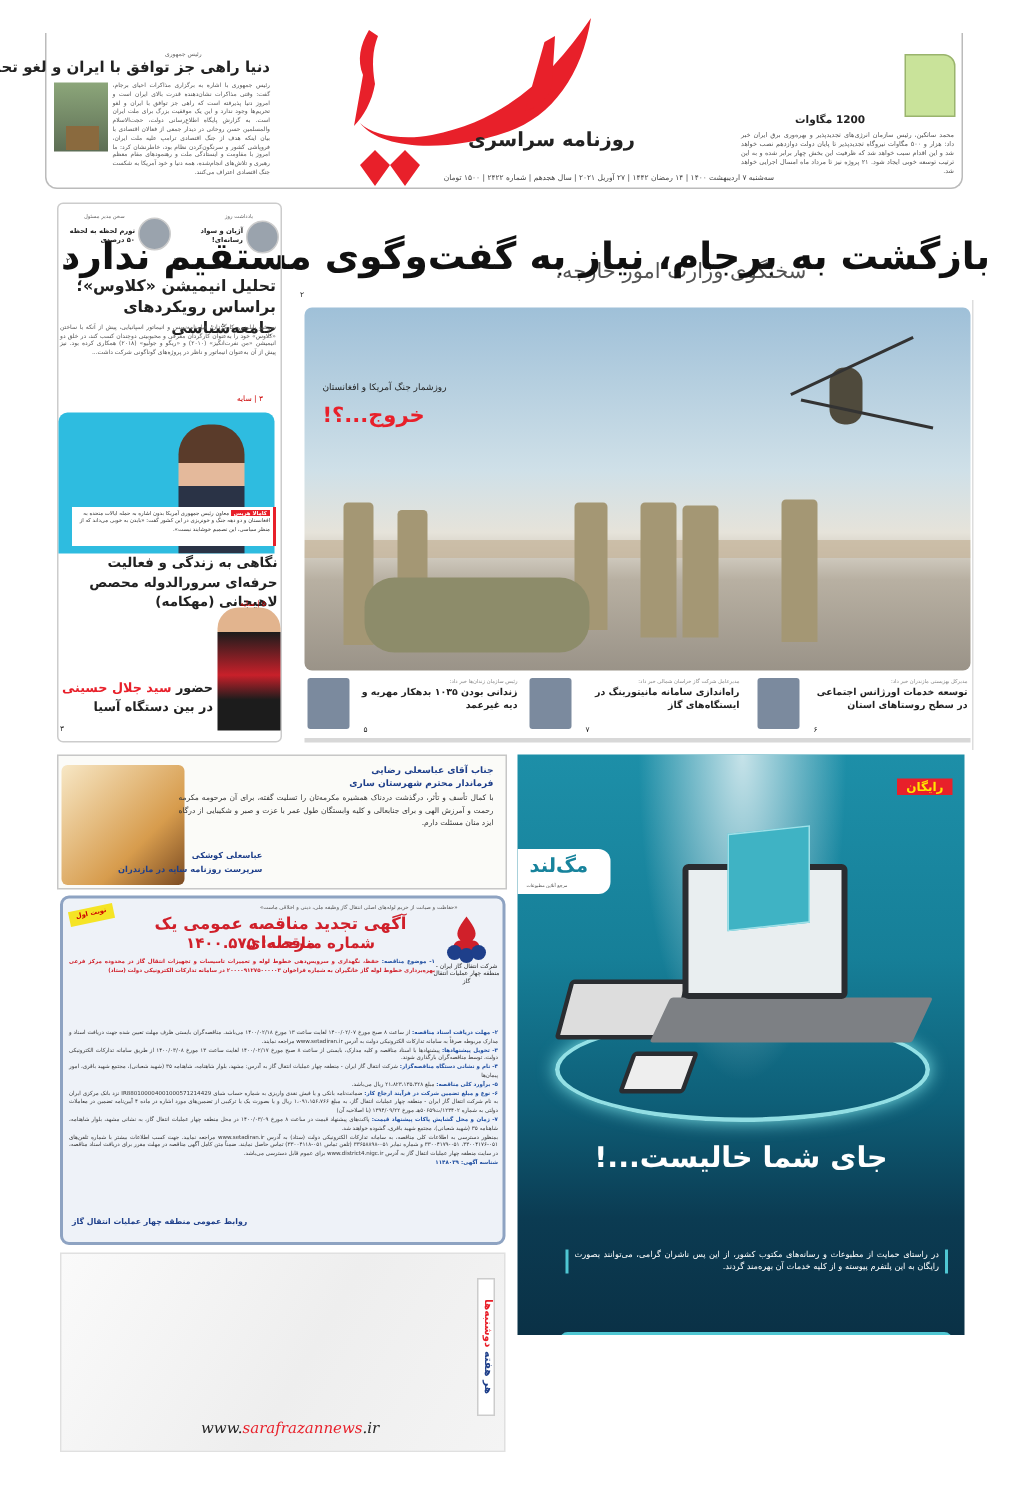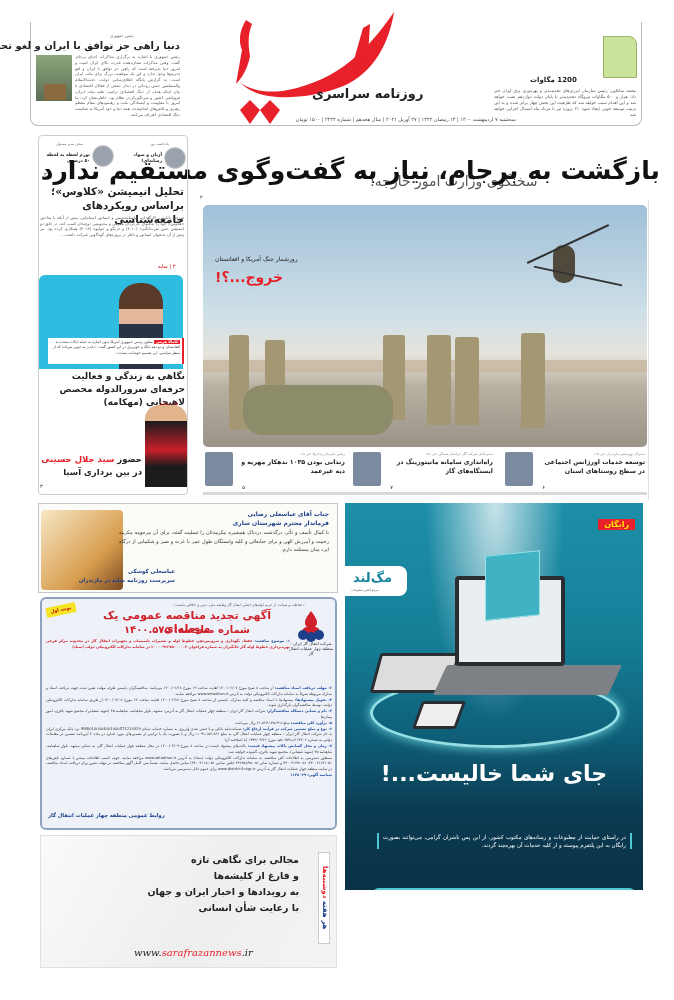--- a/index.html
+++ b/index.html
@@ -104,21 +104,21 @@
   .mag-free { position:absolute; right:8px; top:16px; background:#e8202a; color:#ffe600; font-size:8px; font-weight:bold; padding:1px 6px; }
   .mag-logo { position:absolute; left:0; top:63px; width:62px; height:30px; background:#fff; border-radius:0 8px 8px 0; }
   .mag-logo-text { position:absolute; left:8px; top:4px; font-size:13px; font-weight:bold; color:#17839c; direction:rtl; }
   .mag-logo-sub { position:absolute; left:6px; top:22px; font-size:3px; color:#555; }
   .laptop-screen { position:absolute; left:110px; top:73px; width:110px; height:90px; background:#e9eef0; border:4px solid #2a2d31; border-radius:4px; }
   .laptop-base { position:absolute; left:95px; top:162px; width:175px; height:30px; background:#7d8084; transform:skewX(-25deg); border-radius:2px; }
   .tablet { position:absolute; left:30px; top:150px; width:80px; height:40px; background:#ddd; border:3px solid #2a2d31; border-radius:3px; transform:skewX(-15deg); }
   .phone { position:absolute; left:72px; top:198px; width:44px; height:28px; background:#eee; border:3px solid #2a2d31; border-radius:3px; transform:skewX(-20deg); }
   .book { position:absolute; left:140px; top:50px; width:55px; height:65px; background:#3fb3c4; border:1px solid #9fe0e8; transform:skewY(-6deg); }
   .ring { position:absolute; left:25px; top:175px; width:250px; height:70px; border:3px solid rgba(180,255,255,.8); border-radius:50%; box-shadow:0 0 12px rgba(150,255,255,.8); }
-  .mag-headline { position:absolute; left:0; top:258px; width:100%; text-align:center; font-size:22px; font-weight:bold; color:#fff; }
+  .mag-headline { position:absolute; left:0; top:258px; width:100%; text-align:center; font-size:19px; font-weight:bold; color:#fff; }
   .mag-pill { position:absolute; left:20px; top:310px; width:262px; height:15px; background:#4fc7d3; border-radius:8px; font-size:6.5px; font-weight:bold; color:#0b2c3d; text-align:center; line-height:15px; }
   .mag-pill .hl { color:#fff; }
   .mag-desc { position:absolute; left:32px; top:330px; width:255px; font-size:5.5px; line-height:8px; color:#fff; text-align:justify; border-right:2px solid #4fc7d3; border-left:2px solid #4fc7d3; padding:0 4px; }
   .mag-pill2 { position:absolute; left:28px; top:385px; width:262px; height:11px; background:#4fc7d3; border-radius:6px; font-size:4.5px; color:#0b2c3d; text-align:center; line-height:11px; }
   .mag-pill2 .hl { color:#fff; }
   .mag-steps { position:absolute; right:16px; top:403px; width:210px; font-size:4.4px; line-height:10px; color:#fff; text-align:right; }
   .mag-steps .hl { color:#6fd7e2; }
   .qr { position:absolute; left:27px; top:407px; width:44px; height:52px; background:#fff; border-radius:6px; padding:5px; }
   .qr-inner { width:100%; height:100%; background:
       repeating-linear-gradient(90deg,#111 0 2px,transparent 2px 4px),
@@ -212,21 +212,21 @@
   <span class="kamala-name">کامالا هریس</span>
   <span>معاون رئیس جمهوری آمریکا بدون اشاره به حمله ایالات متحده به افغانستان و دو دهه جنگ و خونریزی در این کشور گفت: «بایدن به خوبی می‌داند که از منظر سیاسی، این تصمیم خوشایند نیست».</span>
 </div>
 
 <div class="mehkameh-title">نگاهی به زندگی و فعالیت حرفه‌ای سرورالدوله محصص لاهیجانی (مهکامه)</div>
 <div class="mehkameh-page"><span>۵</span> | <span>سایه</span></div>
 
 <div class="hosseini-figure"></div>
 <div class="hosseini-title">
   <span>حضور</span> <span class="red">سید جلال حسینی</span><br>
-  <span>در بین برداری آسیا</span>
+  <span>در بین دستگاه آسیا</span>
 </div>
 <div class="hosseini-page">۳</div>
 
 <div class="condolence">
   <div class="condo-img"></div>
   <div class="condo-to">
     <div>جناب آقای عباسعلی رضایی</div>
     <div>فرماندار محترم شهرستان ساری</div>
   </div>
   <div class="condo-body">با کمال تأسف و تأثر، درگذشت دردناک همشیره مکرمه‌تان را تسلیت گفته، برای آن مرحومه مکرمه رحمت و آمرزش الهی و برای جنابعالی و کلیه وابستگان طول عمر با عزت و صبر و شکیبایی از درگاه ایزد منان مسئلت دارم.</div>
@@ -258,26 +258,20 @@
     <p><span class="hd">۵- برآورد کلی مناقصه:</span> <span>مبلغ ۲۱،۸۲۳،۱۳۵،۳۲۸ ریال می‌باشد.</span></p>
     <p><span class="hd">۶- نوع و مبلغ تضمین شرکت در فرآیند ارجاع کار:</span> <span>ضمانت‌نامه بانکی و یا فیش نقدی واریزی به شماره حساب شبای IR880100004001000571214429 نزد بانک مرکزی ایران به نام شرکت انتقال گاز ایران - منطقه چهار عملیات انتقال گاز، به مبلغ ۱،۰۹۱،۱۵۶،۷۶۶ ریال و یا بصورت یک یا ترکیبی از تضمین‌های مورد اشاره در ماده ۴ آیین‌نامه تضمین در معاملات دولتی به شماره ۱۲۳۴۰۲/ت۵۰۶۵۹هـ مورخ ۱۳۹۴/۰۹/۲۲ (با اصلاحیه آن)</span></p>
     <p><span class="hd">۷- زمان و محل گشایش پاکات پیشنهاد قیمت:</span> <span>پاکت‌های پیشنهاد قیمت در ساعت ۸ مورخ ۱۴۰۰/۰۳/۰۹ در محل منطقه چهار عملیات انتقال گاز، به نشانی مشهد، بلوار شاهنامه، شاهنامه ۳۵ (شهید شعبانی)، مجتمع شهید باقری، گشوده خواهند شد.</span></p>
     <p><span>بمنظور دسترسی به اطلاعات کلی مناقصه، به سامانه تدارکات الکترونیکی دولت (ستاد) به آدرس www.setadiran.ir مراجعه نمایید. جهت کسب اطلاعات بیشتر با شماره تلفن‌های ۰۵۱-۳۳۰۰۴۱۷۶، ۰۵۱-۳۳۰۰۴۱۷۹ و شماره نمابر ۰۵۱-۳۳۶۵۸۸۹۸ (تلفن تماس ۰۵۱-۳۳۰۰۴۱۱۸) تماس حاصل نمایند. ضمناً متن کامل آگهی مناقصه در مهلت مقرر برای دریافت اسناد مناقصه، در سایت منطقه چهار عملیات انتقال گاز به آدرس www.district4.nigc.ir برای عموم قابل دسترسی می‌باشد.</span></p>
     <p class="hd">شناسه آگهی: ۱۱۴۸۰۳۹</p>
   </div>
   <div class="tender-footer">روابط عمومی منطقه چهار عملیات انتقال گاز</div>
 </div>
 
 <div class="saraf">
-  <div class="saraf-text">
-    <div>مجالی برای نگاهی تازه</div>
-    <div>و فارغ از کلیشه‌ها</div>
-    <div>به رویدادها و اخبار ایران و جهان</div>
-    <div>با رعایت شأن انسانی</div>
-  </div>
   <div class="saraf-url">
     <span>www.</span><span class="red">sarafrazannews</span><span>.ir</span>
   </div>
   <div class="saraf-weekly">
     <span>هر هفته</span> <span class="red">دوشنبه‌ها</span>
   </div>
 </div>
 
 <div class="mag">
   <div class="mag-light"></div>

